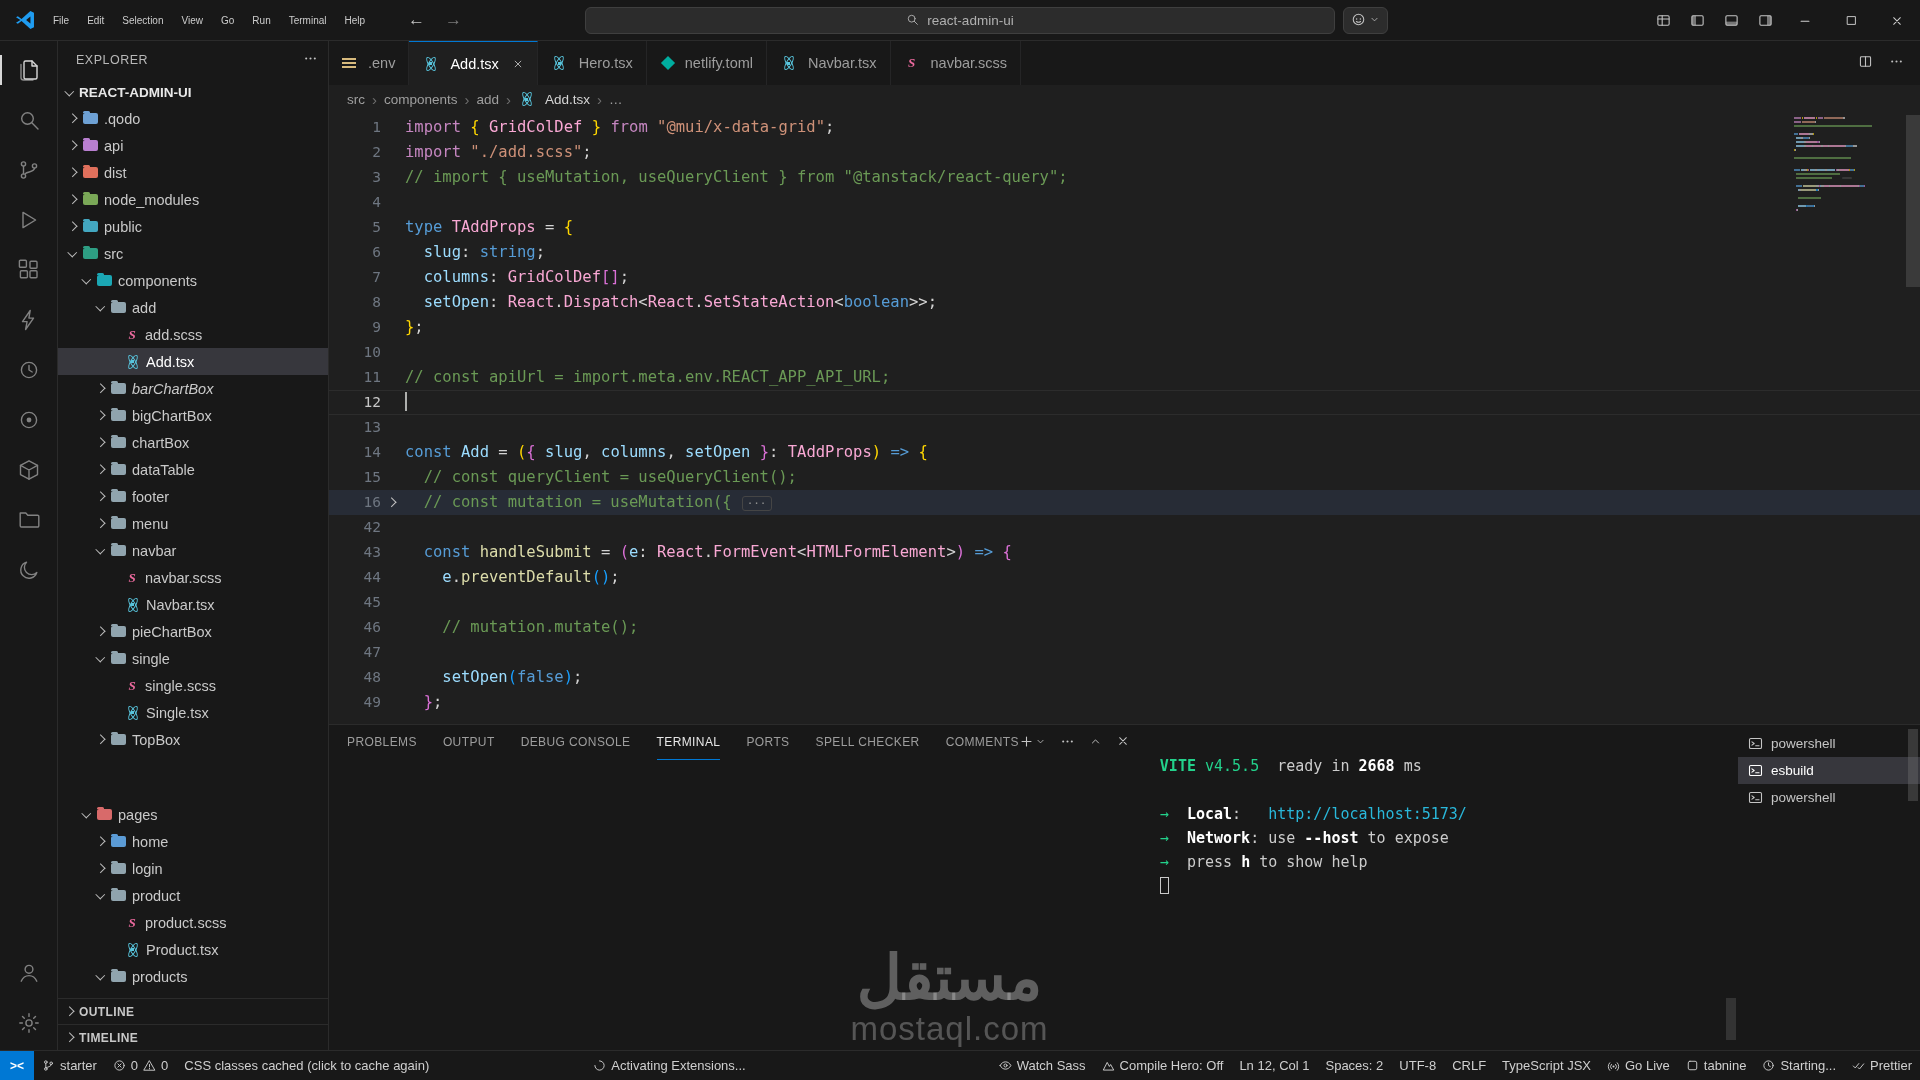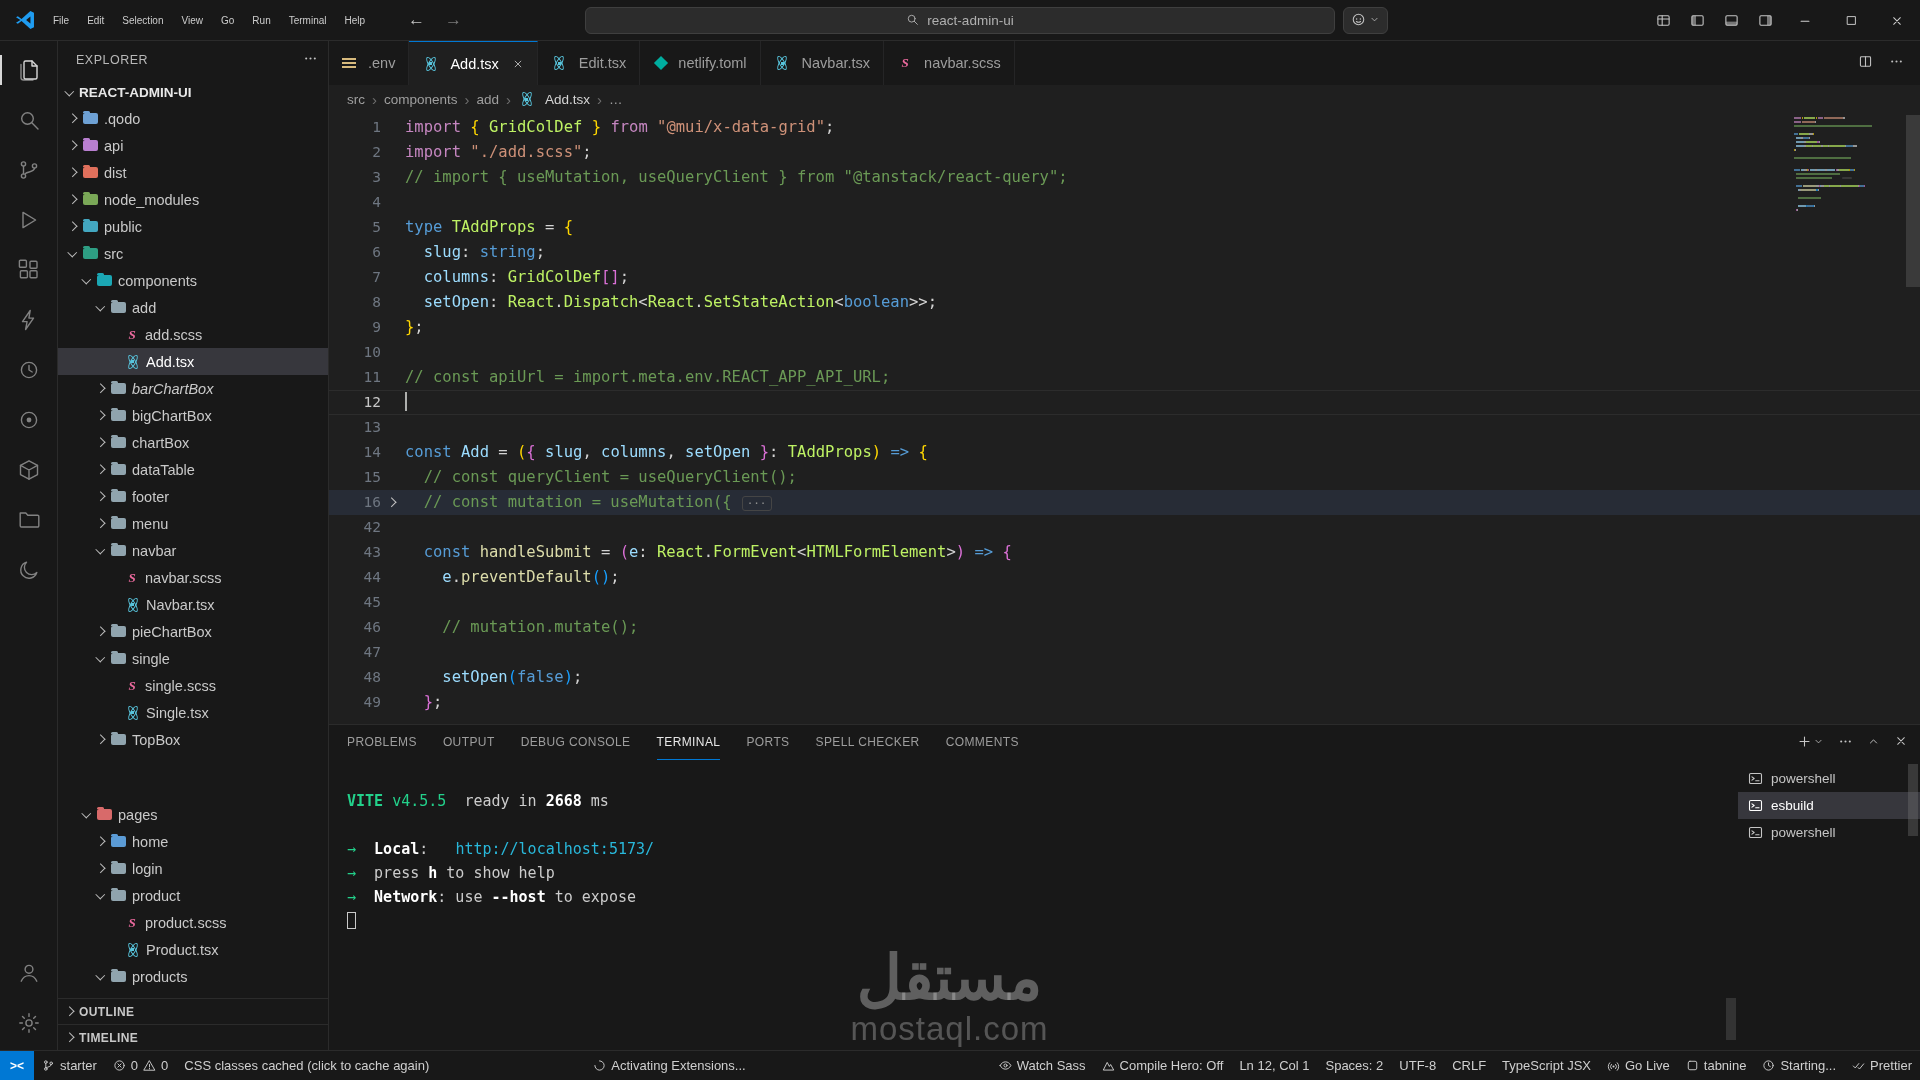--- a/index.html
+++ b/index.html
@@ -61,31 +61,31 @@
 #code{position:absolute;inset:2px 0 0 0}
 .cl{height:25px;line-height:25px;display:flex;white-space:pre}
 .cl.cur{box-shadow:inset 0 1px 0 #2c2c2c,inset 0 -1px 0 #2c2c2c}
 .cl.hlf{background:rgba(91,130,200,.14)}
 .ln{width:52px;text-align:right;color:#6e7681;flex:none;font-size:14.5px}
 .ln.act{color:#c6c6c6}
 .fold{width:24px;flex:none;position:relative}
 .fold.show::before{content:"";position:absolute;width:5.5px;height:5.5px;border-right:1.5px solid #c5c5c5;border-bottom:1.5px solid #c5c5c5;transform:rotate(-45deg);top:9px;left:7px}
 .ct{flex:1;white-space:pre}
 .cursor{display:inline-block;width:2px;height:19px;background:#aeafad;vertical-align:-4px;margin-right:-2px}
-.c-p{color:#d4d4d4}.c-k{color:#569cd6}.c-u{color:#c586c0}.c-t{color:#bef264}.c-v{color:#9cdcfe}
+.c-p{color:#d4d4d4}.c-k{color:#569cd6}.c-u{color:#c586c0}.c-t{color:#f9a8d4}.c-v{color:#9cdcfe}
 .c-f{color:#dcdcaa}.c-s{color:#ce9178}.c-c{color:#6a9955}
 .c-1{color:#ffd700}.c-2{color:#da70d6}.c-3{color:#179fff}
 .c-fd{color:#8f8f8f;border:1px solid #454545;border-radius:3px;padding:0 4px;margin-left:10px;font-size:11px}
 .mm{position:absolute;top:4px;right:14px;width:112px;overflow:hidden}
 .mmr{height:2px;margin-bottom:2px;white-space:nowrap;overflow:hidden;font-size:0}
 .mmr span{display:inline-block;height:2px;background:currentColor;opacity:.65;vertical-align:top}
 .mmr span.mms{background:transparent}
 .vsb{position:absolute;top:2px;right:0;width:14px;height:172px;background:rgba(121,121,121,.30)}
 
-.panel{height:326px;border-top:1px solid #2b2b2b;background:#181818;display:flex;flex-direction:column;position:relative}
+.panel{height:326px;border-top:1px solid #2b2b2b;background:#181818;display:flex;flex-direction:row;position:relative}
 .phead{height:35px;display:flex;align-items:center;padding:0 12px 0 18px}
 .ptabs{display:flex;gap:26px}
 .ptab{font-size:12px;color:#9d9d9d;letter-spacing:.4px;height:35px;line-height:34px;cursor:pointer}
 .ptab.active{color:#e7e7e7;border-bottom:1px solid #0078d4}
 .pact{margin-left:auto;display:flex;align-items:center;gap:14px;color:#c5c5c5}
 .pgroup{display:flex;align-items:center;gap:1px}
 .pbody{flex:1;display:flex;min-height:0}
 .term{flex:1;padding:5px 0 0 18px;font-family:"DejaVu Sans Mono","Liberation Mono",monospace;font-size:15px;position:relative}
 .tl{height:24px;line-height:24px;white-space:pre}
 .t-g{color:#23d18b}.t-gb{color:#23d18b;font-weight:700}.t-w{color:#cccccc}.t-b{color:#fff;font-weight:700}.t-cy{color:#29b8db}
@@ -500,21 +500,21 @@
           <span class="ric"></span>
           <span class="tlab">Add.tsx</span>
           <span class="tab-x">
             <svg width="12" height="12" viewBox="0 0 16 16" fill="none" stroke="currentColor" stroke-width="1.15" stroke-linecap="round" stroke-linejoin="round">
               <path d="M4.2 4.2l7.6 7.6M11.8 4.2l-7.6 7.6"></path>
             </svg>
           </span>
         </div>
         <div class="tab">
           <span class="ric"></span>
-          <span class="tlab">Edit.tsx</span>
+          <span class="tlab">Hero.tsx</span>
         </div>
         <div class="tab">
           <span class="nic"></span>
           <span class="tlab">netlify.toml</span>
         </div>
         <div class="tab">
           <span class="ric"></span>
           <span class="tlab">Navbar.tsx</span>
         </div>
         <div class="tab">
@@ -643,22 +643,22 @@
               </svg></span>
         </div>
       </div>
       <div class="pbody">
         <div class="term" id="term">
           <div class="tsb"></div>
         <div class="tl"></div>
             <div class="tl"><span class="t-gb">VITE</span><span class="t-g"> v4.5.5</span><span class="t-w">  ready in </span><span class="t-b">2668</span><span class="t-w"> ms</span></div>
             <div class="tl"></div>
             <div class="tl"><span class="t-g">→</span><span class="t-w">  </span><span class="t-b">Local</span><span class="t-w">:   </span><span class="t-cy">http://localhost:5173/</span></div>
+            <div class="tl"><span class="t-g">→</span><span class="t-w">  </span><span class="t-b">Network</span><span class="t-w">: use </span><span class="t-b">--host</span><span class="t-w"> to expose</span></div>
             <div class="tl"><span class="t-g">→</span><span class="t-w">  press </span><span class="t-b">h</span><span class="t-w"> to show help</span></div>
-            <div class="tl"><span class="t-g">→</span><span class="t-w">  </span><span class="t-b">Network</span><span class="t-w">: use </span><span class="t-b">--host</span><span class="t-w"> to expose</span></div>
             <div class="tl"><span class="tcur"></span></div>
           </div>
         <div class="tlist" id="tlist">
           <div class="lsb"></div>
         <div class="trow">
               <span class="ico">
                 <svg width="15" height="15" viewBox="0 0 16 16" fill="none" stroke="currentColor" stroke-width="1.15" stroke-linecap="round" stroke-linejoin="round">
                   <rect x="1.6" y="2.6" width="12.8" height="10.8" rx="1.4"></rect>
                   <path d="M4.2 6.2 6.6 8l-2.4 1.8M8.2 10.4h3.6"></path>
                 </svg>

